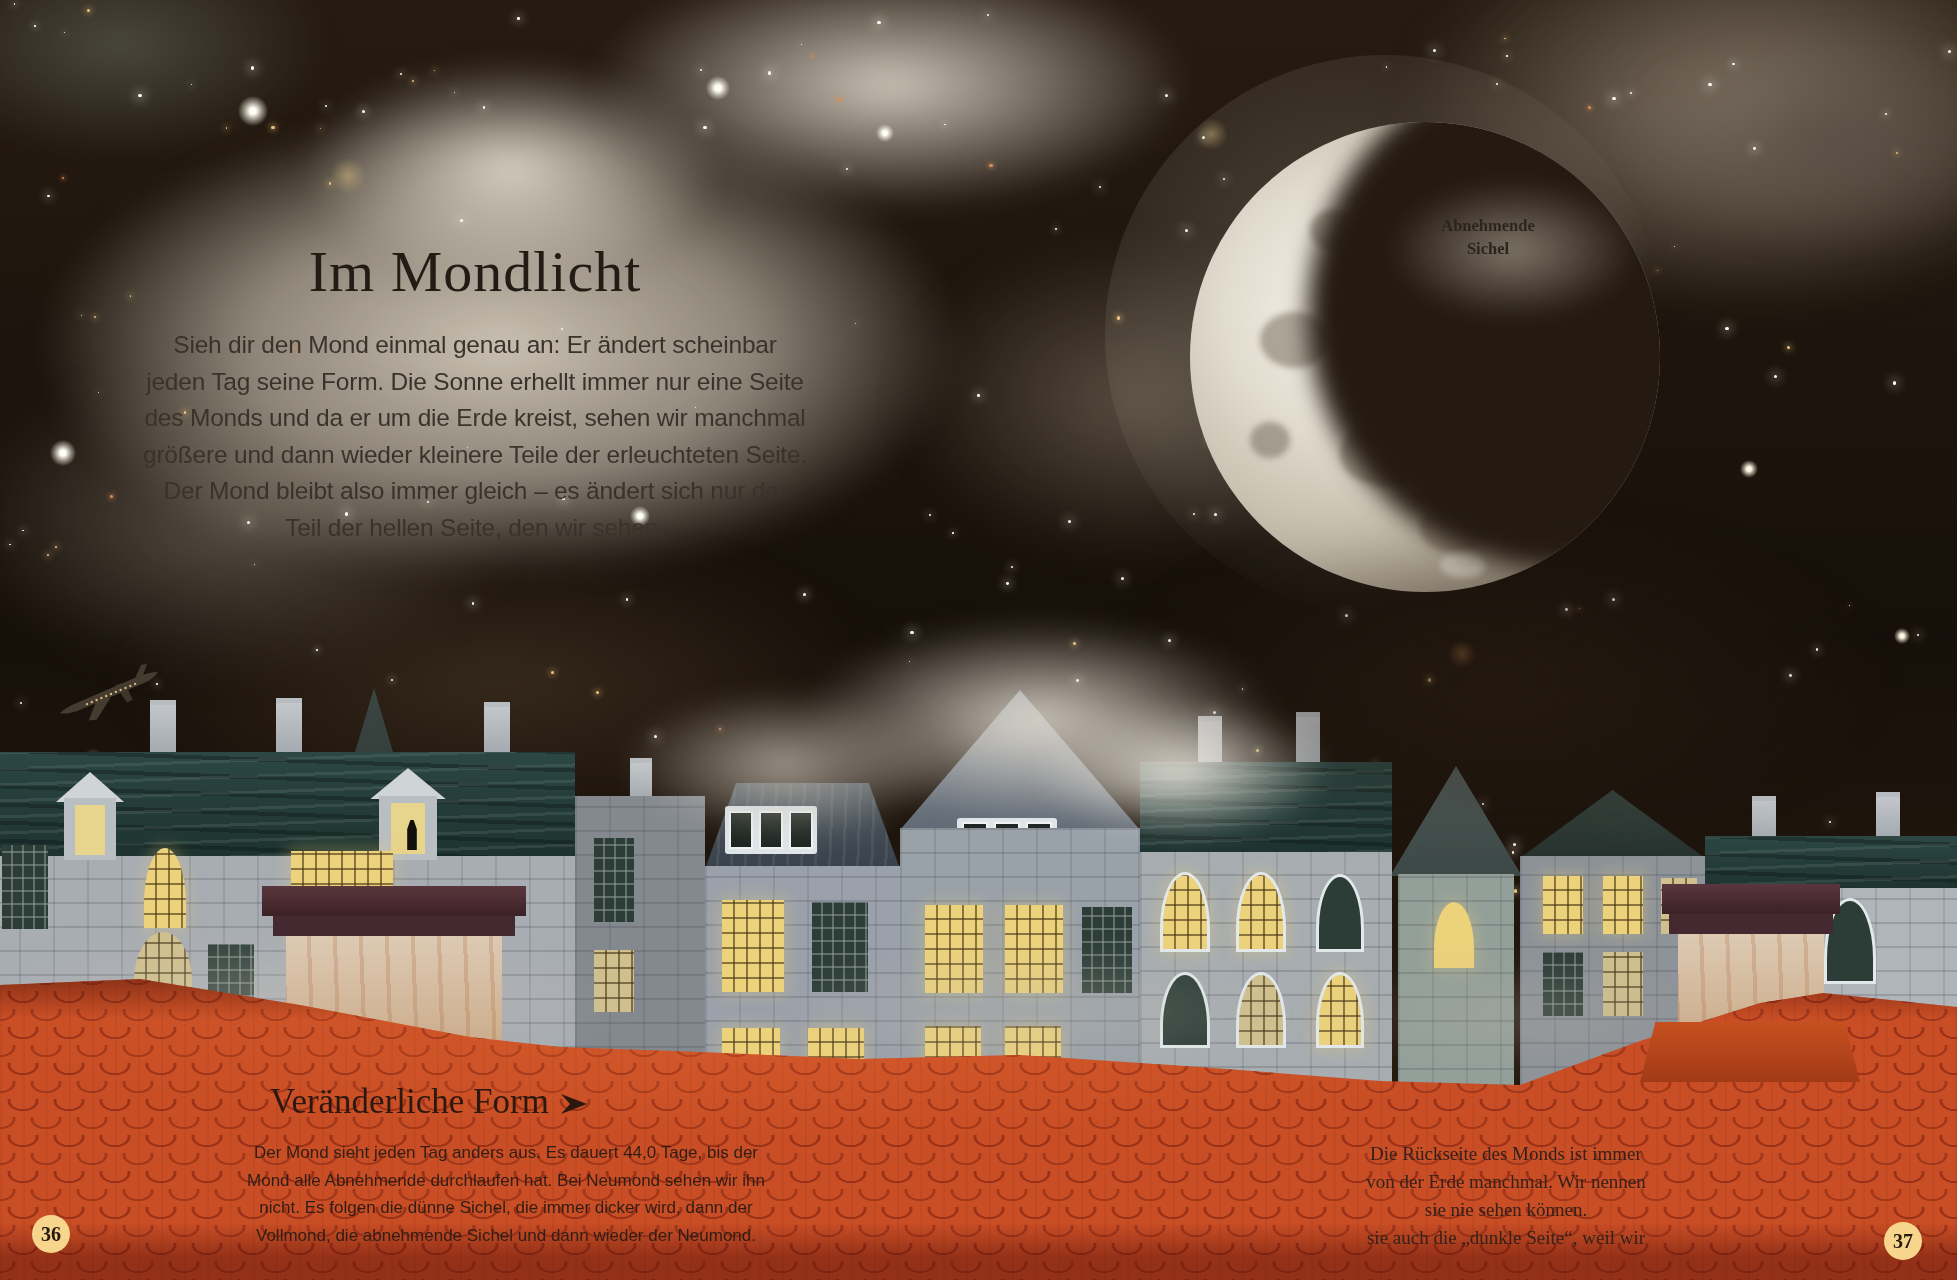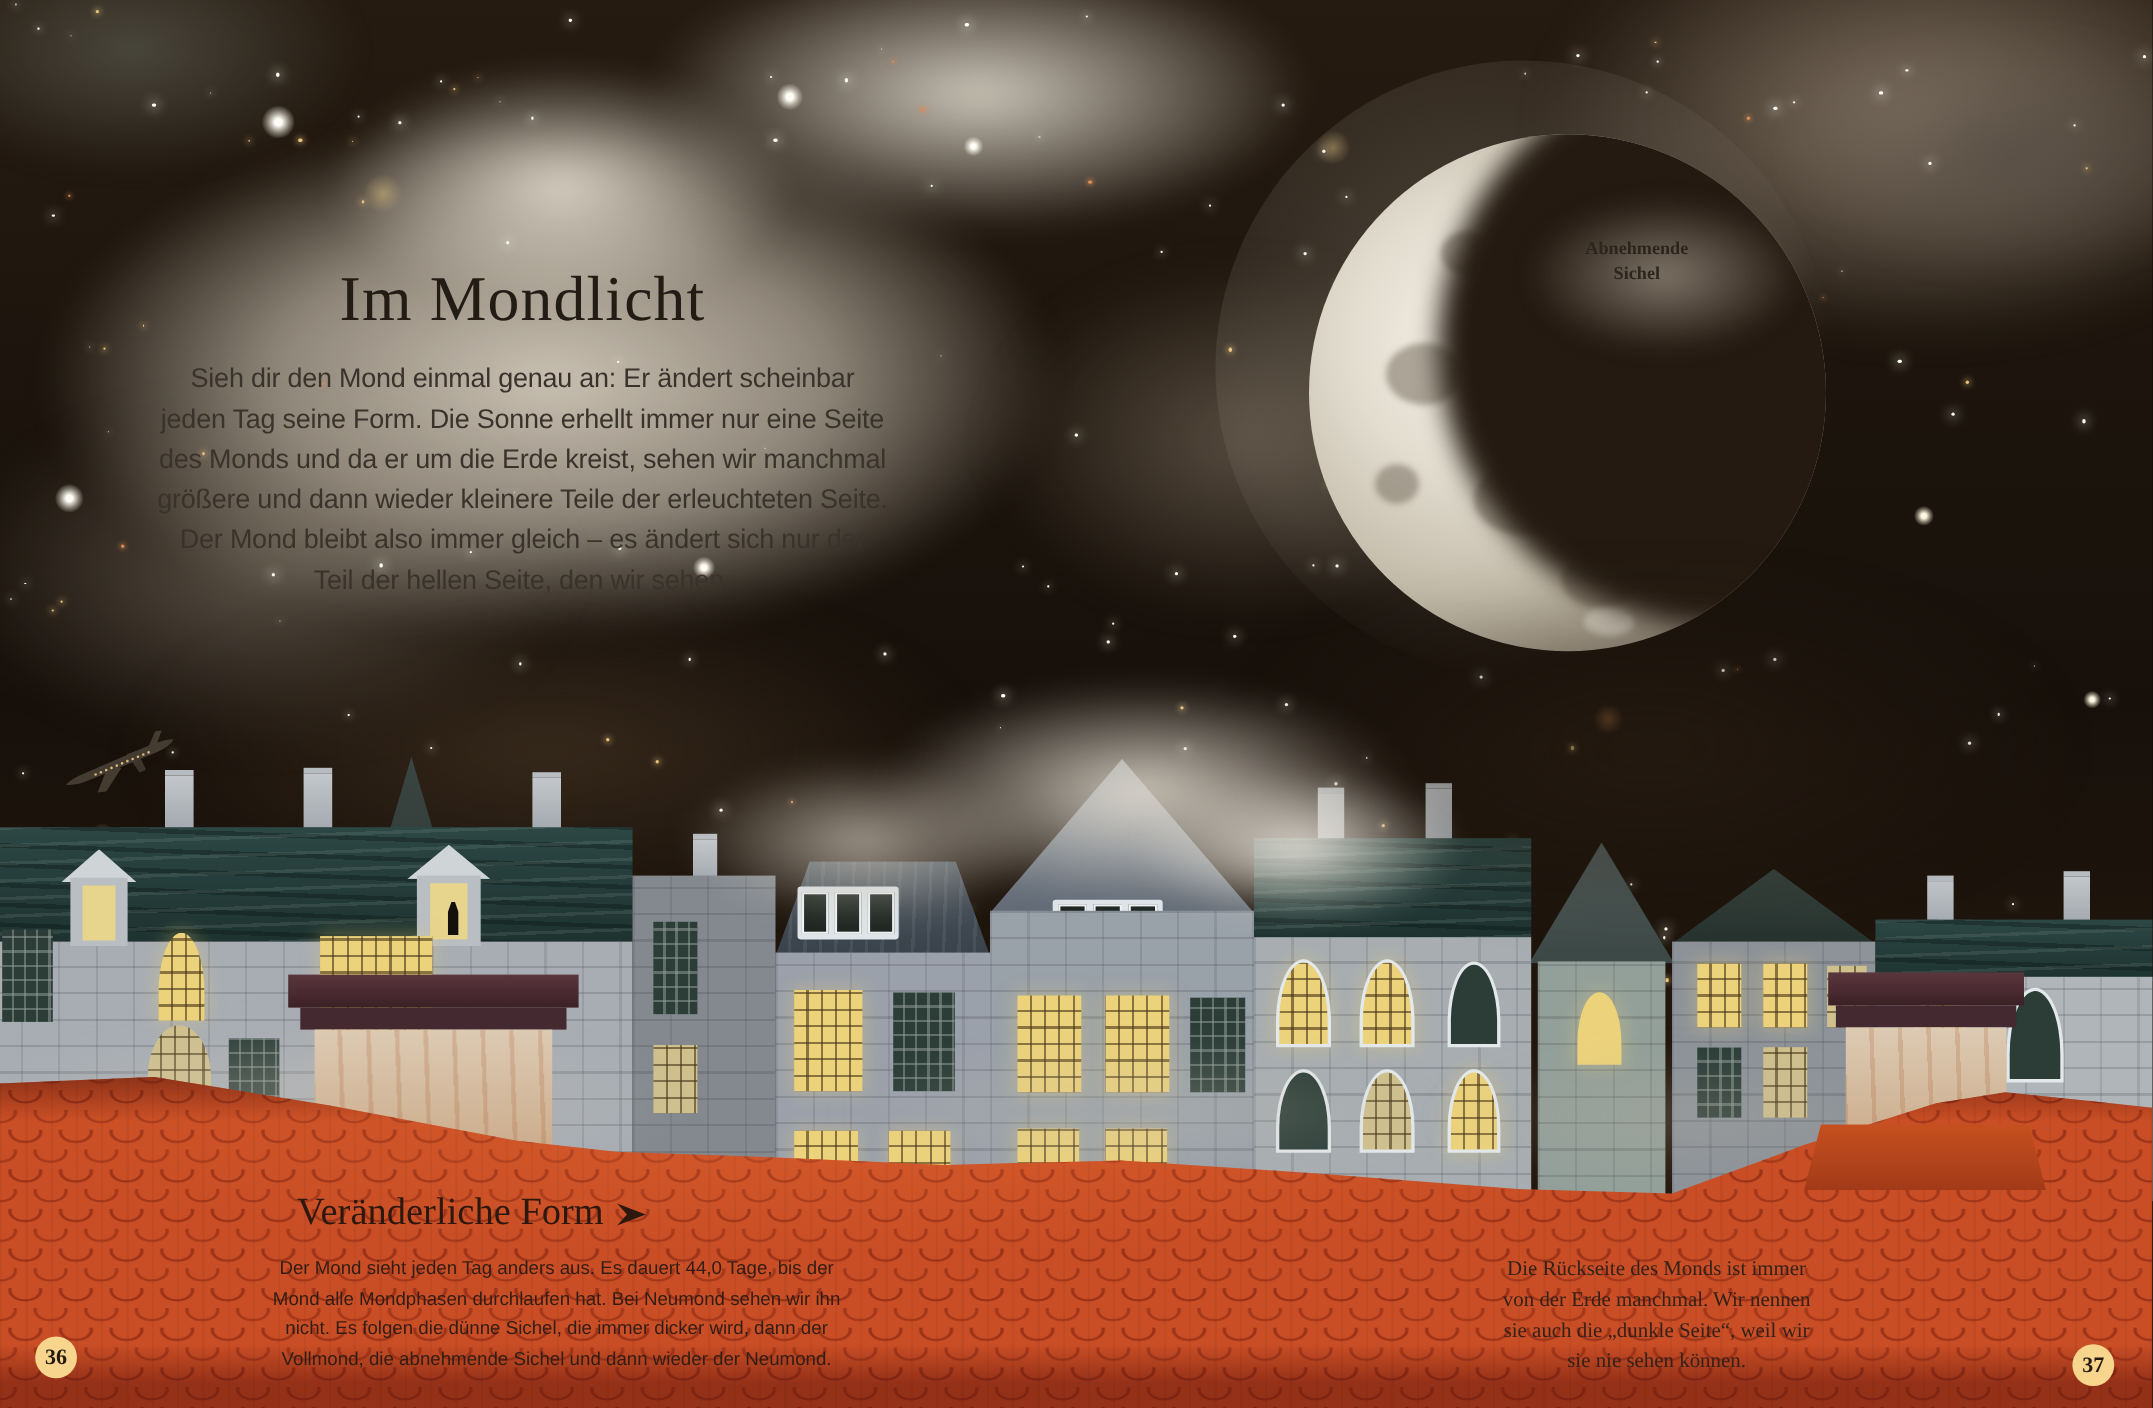--- a/index.html
+++ b/index.html
@@ -455,30 +455,30 @@
   </div>
 
   <div class="abs section-head">
     <span>Veränderliche Form</span><svg width="30" height="24" viewBox="0 0 30 24">
         <path d="M2 2 L28 12 L2 22 L11 12 Z" fill="#2c180f"></path>
       </svg>
   </div>
 
   <div class="abs section-body">
     <div>Der Mond sieht jeden Tag anders aus. Es dauert 44,0 Tage, bis der</div>
-    <div>Mond alle Mondphasen durchlaufen hat. Bei Neumond sehen wir ihn</div>
+    <div>Mond alle Abnehmende durchlaufen hat. Bei Neumond sehen wir ihn</div>
     <div>nicht. Es folgen die dünne Sichel, die immer dicker wird, dann der</div>
     <div>Vollmond, die abnehmende Sichel und dann wieder der Neumond.</div>
   </div>
 
   <div class="abs right-note">
     <div>Die Rückseite des Monds ist immer</div>
     <div>von der Erde manchmal. Wir nennen</div>
+    <div>sie nie sehen können.</div>
     <div>sie auch die „dunkle Seite“, weil wir</div>
-    <div>sie nie sehen können.</div>
   </div>
 
   <div class="badge" style="left:32px;top:1215px;">
     <span>36</span>
   </div>
   <div class="badge" style="left:1884px;top:1222px;">
     <span>37</span>
   </div>
 
 </div>

